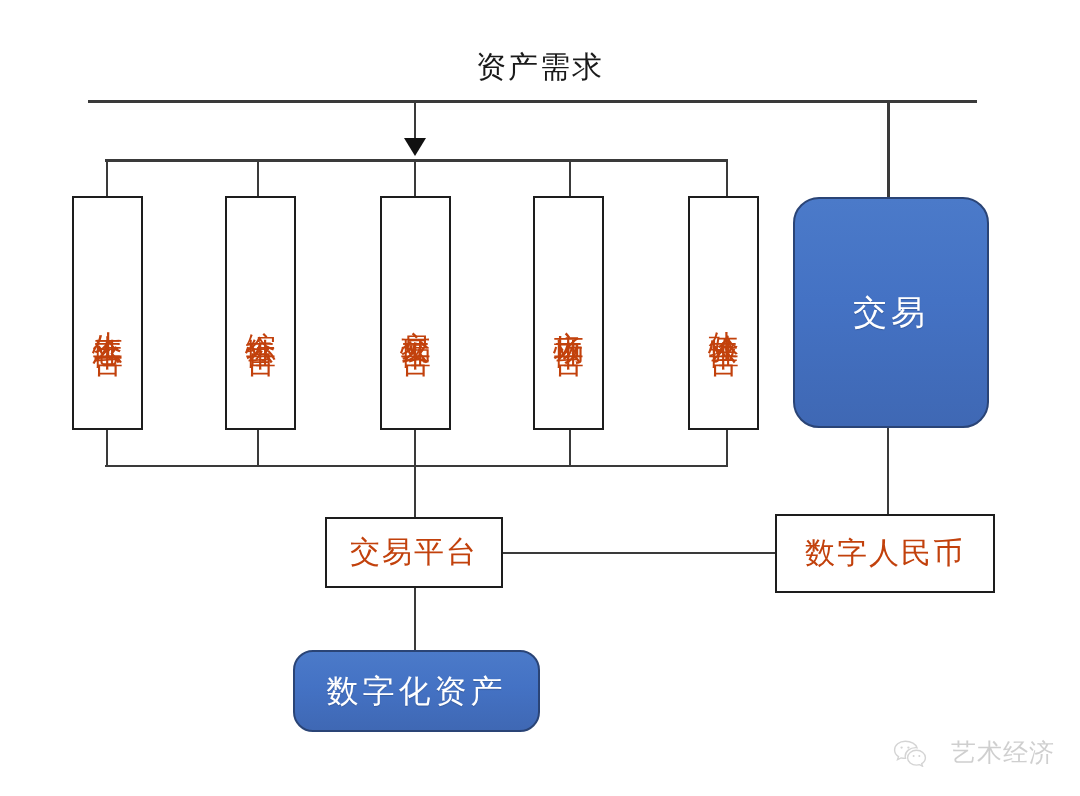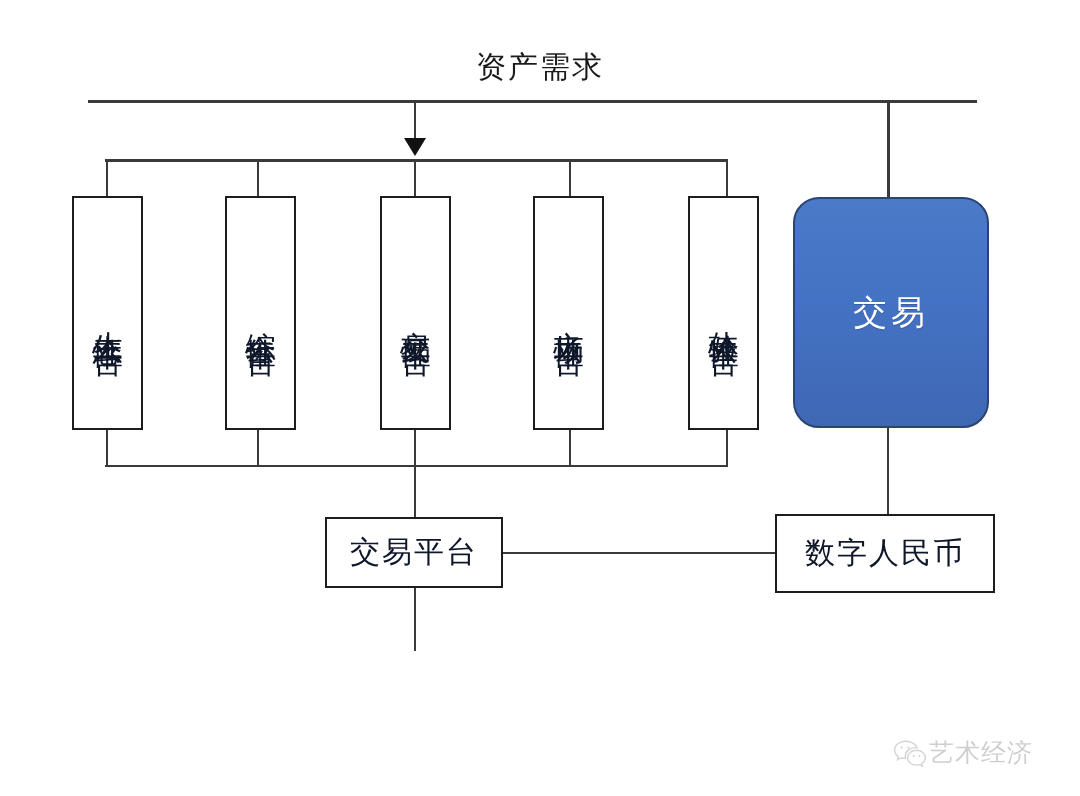--- a/index.html
+++ b/index.html
@@ -64,21 +64,21 @@
 
   
   .box {
     position: absolute;
     background: #ffffff;
     border: 2px solid #1d1d1d;
     box-sizing: border-box;
     display: flex;
     align-items: center;
     justify-content: center;
-    color: #0f172a;
+    color: #c2410c;
   }
   .box.vertical-text {
     writing-mode: vertical-rl;
     text-orientation: upright;
     font-size: 30px;
     line-height: 1.28;
     letter-spacing: 4px;
     padding-top: 8px;
   }
   .box.horizontal-text {
@@ -112,21 +112,21 @@
   .blue-box .ln {
     display: block;
     white-space: nowrap;
   }
 
   
   .watermark {
     position: absolute;
     display: flex;
     align-items: center;
-    gap: 2px;
+    gap: 24px;
     opacity: 0.42;
   }
   .watermark .wm-text {
     font-size: 25px;
     color: #8e8e8e;
     letter-spacing: 1px;
     white-space: nowrap;
   }
   .watermark svg {
     display: block;
@@ -195,20 +195,23 @@
   </div>
 
   <div class="box horizontal-text" style="left:775px; top:514px; width:220px; height:79px;">
     <span>数字人民币</span>
   </div>
 
   <div class="hline thin" style="left:503px; top:552px; width:272px;"></div>
 
   <div class="vline thin" style="left:414px; top:588px; height:63px;"></div>
 
+  <div class="blue-box small-radius" style="left:293px; top:650px; width:247px; height:82px;">
+    <span class="ln">数字化资产</span>
+  </div>
 
   <div class="watermark" style="left:893px; top:736px;">
     <span>
       <svg width="34" height="28" viewBox="0 0 34 28">
         <path d="M12.2 2.2C6.3 2.2 1.6 6.1 1.6 10.9c0 2.7 1.5 5.1 3.9 6.7l-1 3.1 3.6-1.8c1.2.3 2.4.5 3.6.5h.8c-.2-.7-.3-1.4-.3-2.1 0-4.8 4.7-8.7 10.6-8.7.4 0 .8 0 1.2.1C23.1 5 18.2 2.2 12.2 2.2z" fill="none" stroke="#9a9a9a" stroke-width="1.4"></path>
         <circle cx="8.6" cy="8.6" r="1.15" fill="#9a9a9a"></circle>
         <circle cx="15.4" cy="8.6" r="1.15" fill="#9a9a9a"></circle>
         <path d="M32.4 18.7c0-4.1-4-7.4-8.9-7.4s-8.9 3.3-8.9 7.4 4 7.4 8.9 7.4c1 0 2-.1 3-.4l3 1.5-.8-2.6c2.3-1.4 3.7-3.5 3.7-5.9z" fill="none" stroke="#9a9a9a" stroke-width="1.4"></path>
         <circle cx="20.6" cy="16.9" r="1" fill="#9a9a9a"></circle>
         <circle cx="26.3" cy="16.9" r="1" fill="#9a9a9a"></circle>

